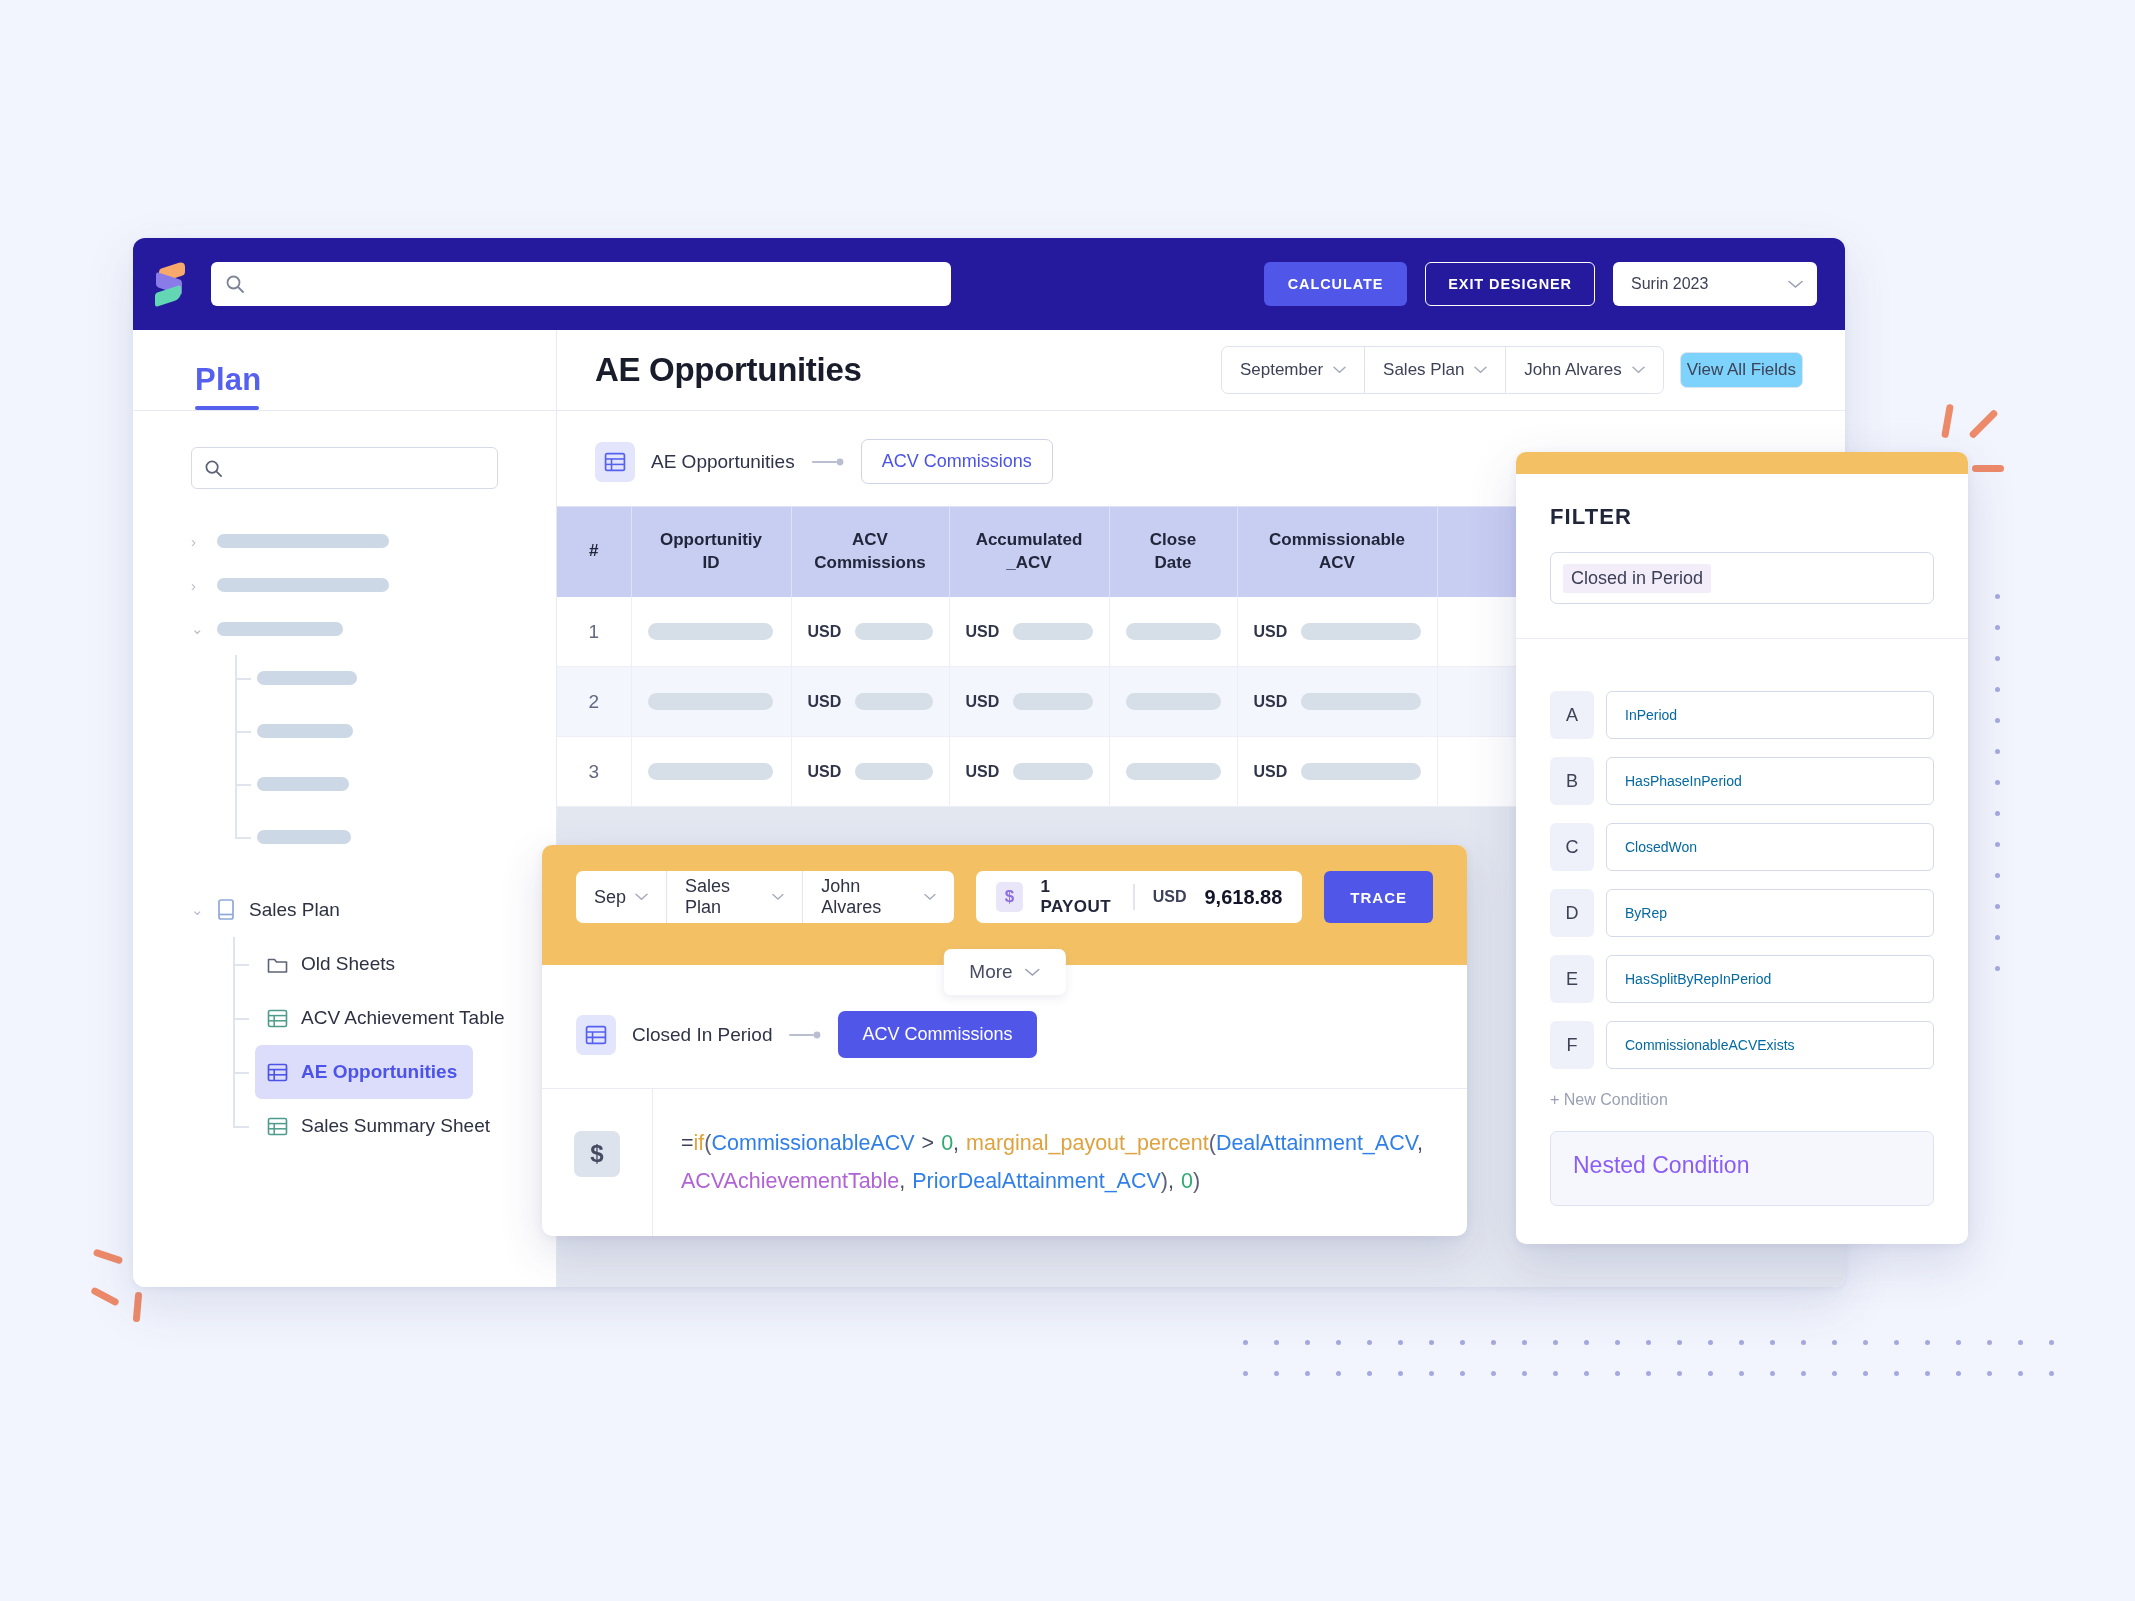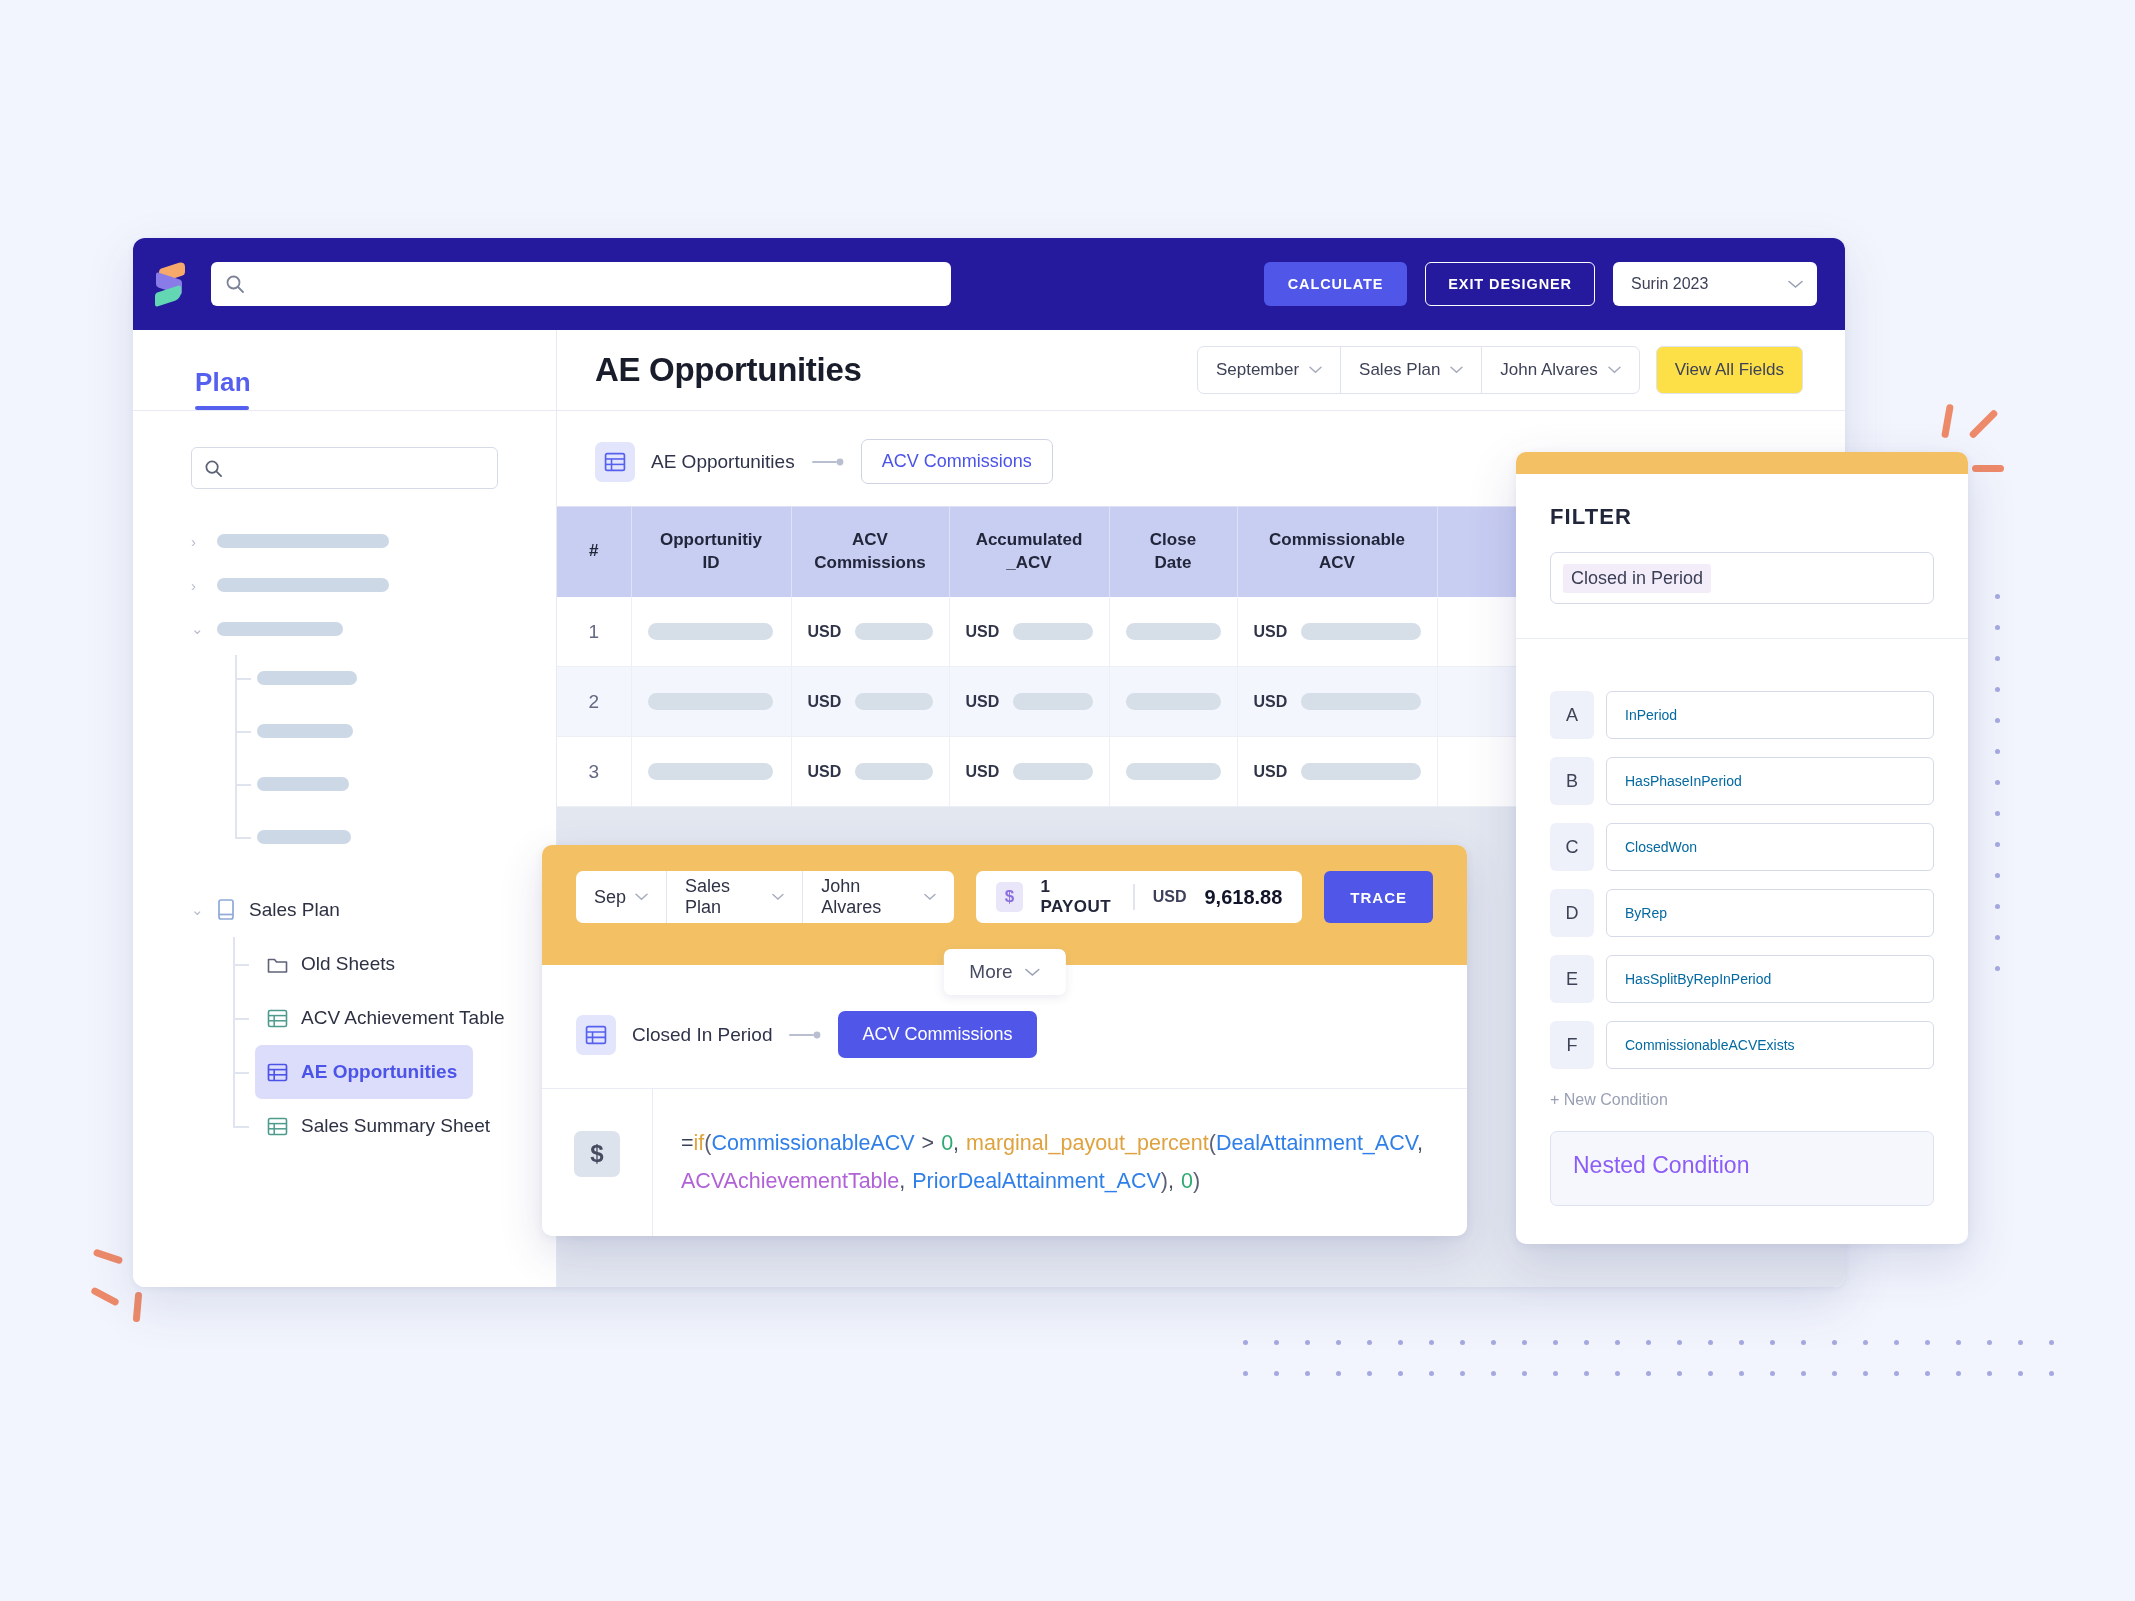--- a/index.html
+++ b/index.html
@@ -64,21 +64,21 @@
     padding: 0 14px 0 18px; font-size: 16px; color: #3d4257; cursor: pointer;
   }
 
   
   .app-body { display: flex; height: calc(100% - 92px); }
 
   
   .sidebar { width: 424px; border-right: 1px solid #e7eaf3; background: #fff;
              display: flex; flex-direction: column; flex: 0 0 424px; }
   .sidebar-head { height: 80px; display: flex; align-items: flex-end; padding-left: 62px; }
-  .plan-tab { font-size: 26px; color: #5660ef; font-weight: bold; letter-spacing: .2px;
+  .plan-tab { font-size: 31px; color: #5660ef; font-weight: bold; letter-spacing: .2px;
               padding-bottom: 12px; position: relative; cursor: pointer; }
   .plan-tab::after { content: ""; position: absolute; left: 0; right: 2px; bottom: 0;
                      height: 4px; background: #5660ef; border-radius: 2px; }
   .sidebar-divider { height: 1px; background: #e7eaf3; }
   .side-search {
     margin: 36px 58px 0 58px; height: 42px; border: 1.4px solid #d7dbe8; border-radius: 6px;
     display: flex; align-items: center; padding: 0 12px;
   }
   .tree { padding: 30px 0 0 0; }
   .sk-row { display: flex; align-items: center; height: 44px; padding-left: 58px; gap: 14px; }
@@ -114,22 +114,22 @@
   .page-title { font-size: 33px; font-weight: bold; color: #191c2b; letter-spacing: -.3px; }
   .main-head-spacer { flex: 1 1 auto; }
   .seg-group {
     display: flex; align-items: center; height: 48px; border: 1.4px solid #dfe3ee;
     border-radius: 7px; overflow: hidden; background: #fff;
   }
   .seg { display: flex; align-items: center; gap: 10px; padding: 0 18px; font-size: 17px;
          color: #3d4257; height: 100%; cursor: pointer; }
   .seg + .seg { border-left: 1.4px solid #dfe3ee; }
   .btn-viewall {
-    height: 48px; border: 1.4px solid #dfe3ee; border-radius: 7px; background: #fde047;
-    padding: 0 18px; font-size: 17px; color: #3d4257; cursor: pointer; font-family: inherit;
+    height: 36px; border: 1.4px solid #dfe3ee; border-radius: 7px; background: #7dd3fc;
+    padding: 0 6px; font-size: 17px; color: #3d4257; cursor: pointer; font-family: inherit;
     margin-right: 42px;
   }
   .main-divider { height: 1px; background: #e7eaf3; }
 
   .breadcrumb-row { display: flex; align-items: center; gap: 16px; padding: 28px 0 22px 38px; }
   .table-icon {
     width: 40px; height: 40px; border-radius: 7px; background: #e2e5fb;
     display: flex; align-items: center; justify-content: center; flex: 0 0 auto;
   }
   .bc-label { font-size: 19px; color: #30344a; }

